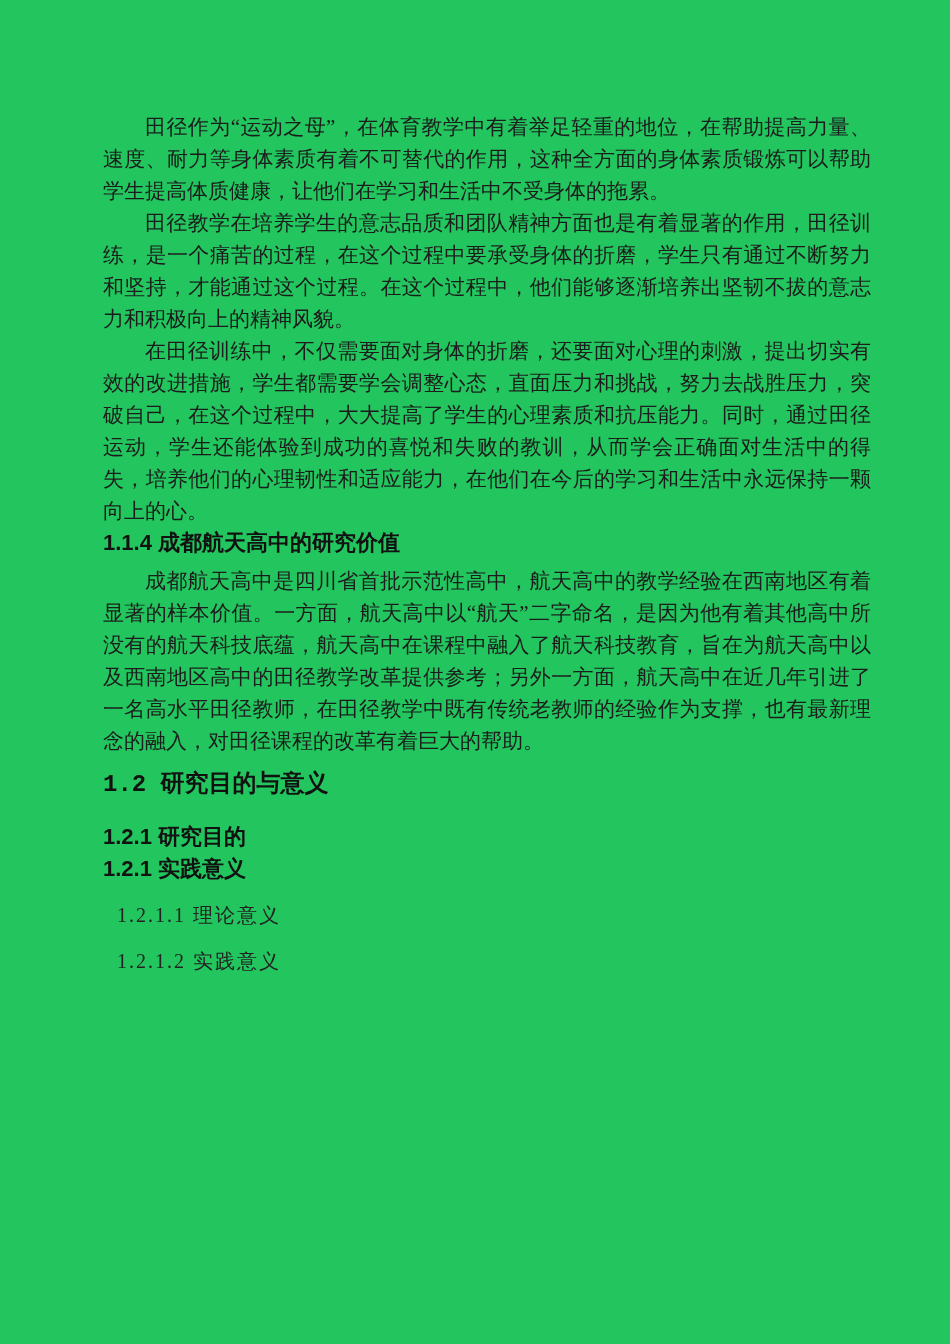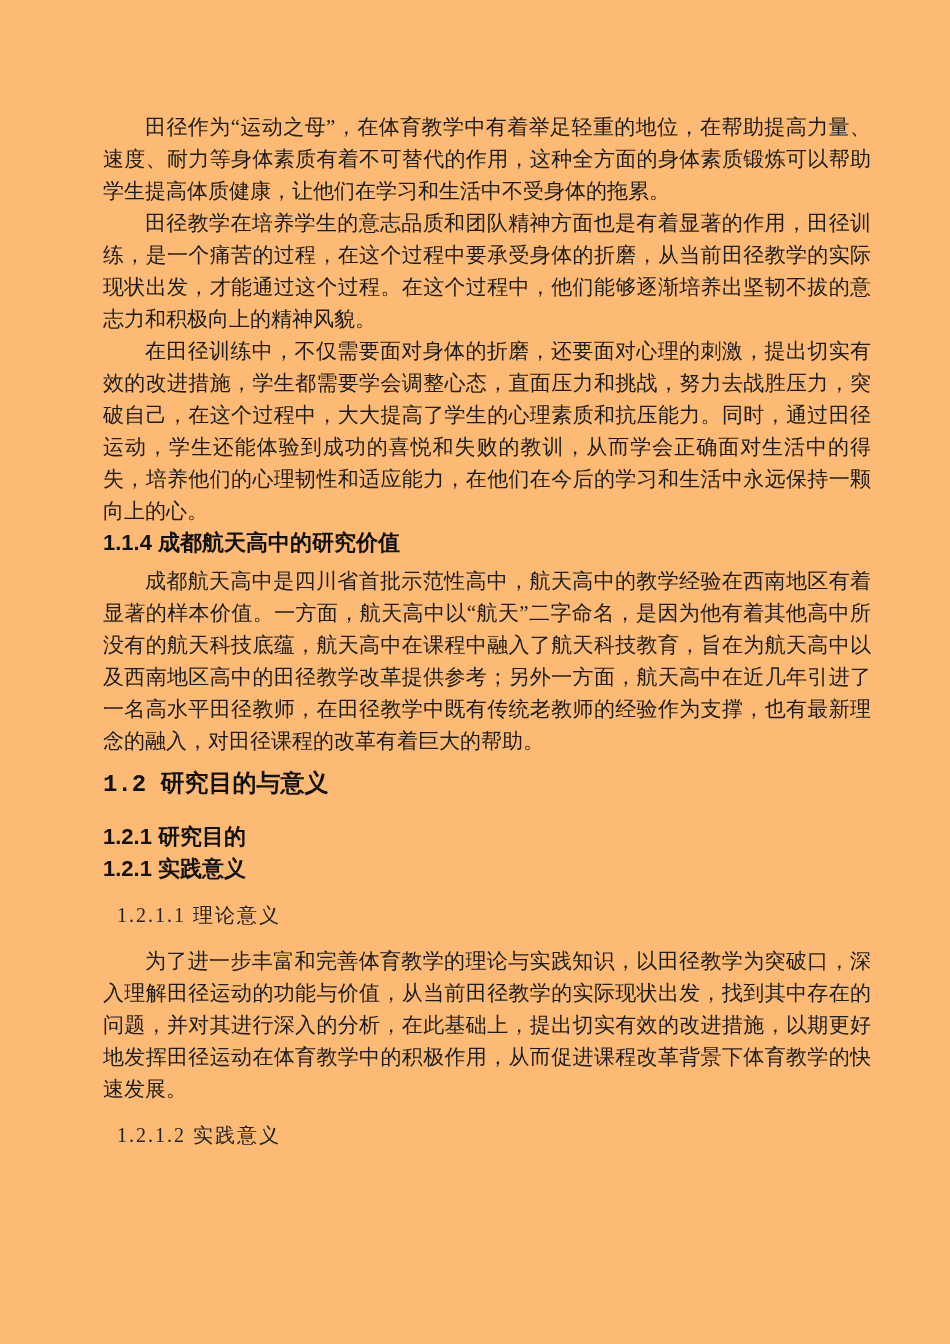--- a/index.html
+++ b/index.html
@@ -8,21 +8,21 @@
     background: #ffffff;
   }
   body {
     width: 950px;
     height: 1344px;
     overflow: hidden;
   }
   .page {
     width: 950px;
     height: 1344px;
-    background: #fdba74;
+    background: #22c55e;
     padding: 111px 79px 0 103px;
     box-sizing: border-box;
   }
   .para {
     font-family: "Liberation Serif", "DejaVu Serif", serif;
     font-size: 21px;
     line-height: 32px;
     color: #1c1c1c;
     text-align: justify;
     text-indent: 2em;
@@ -56,23 +56,22 @@
   .h3 + .para,
   .h4 + .para {
     margin-top: 6px;
   }
 </style>
 </head>
 <body>
 
 <main class="page">
   <p class="para">田径作为“运动之母”，在体育教学中有着举足轻重的地位，在帮助提高力量、速度、耐力等身体素质有着不可替代的作用，这种全方面的身体素质锻炼可以帮助学生提高体质健康，让他们在学习和生活中不受身体的拖累。</p>
-  <p class="para">田径教学在培养学生的意志品质和团队精神方面也是有着显著的作用，田径训练，是一个痛苦的过程，在这个过程中要承受身体的折磨，从当前田径教学的实际现状出发，才能通过这个过程。在这个过程中，他们能够逐渐培养出坚韧不拔的意志力和积极向上的精神风貌。</p>
+  <p class="para">田径教学在培养学生的意志品质和团队精神方面也是有着显著的作用，田径训练，是一个痛苦的过程，在这个过程中要承受身体的折磨，学生只有通过不断努力和坚持，才能通过这个过程。在这个过程中，他们能够逐渐培养出坚韧不拔的意志力和积极向上的精神风貌。</p>
   <p class="para">在田径训练中，不仅需要面对身体的折磨，还要面对心理的刺激，提出切实有效的改进措施，学生都需要学会调整心态，直面压力和挑战，努力去战胜压力，突破自己，在这个过程中，大大提高了学生的心理素质和抗压能力。同时，通过田径运动，学生还能体验到成功的喜悦和失败的教训，从而学会正确面对生活中的得失，培养他们的心理韧性和适应能力，在他们在今后的学习和生活中永远保持一颗向上的心。</p>
   <h3 class="h3">1.1.4 成都航天高中的研究价值</h3>
   <p class="para">成都航天高中是四川省首批示范性高中，航天高中的教学经验在西南地区有着显著的样本价值。一方面，航天高中以“航天”二字命名，是因为他有着其他高中所没有的航天科技底蕴，航天高中在课程中融入了航天科技教育，旨在为航天高中以及西南地区高中的田径教学改革提供参考；另外一方面，航天高中在近几年引进了一名高水平田径教师，在田径教学中既有传统老教师的经验作为支撑，也有最新理念的融入，对田径课程的改革有着巨大的帮助。</p>
   <h2 class="h2">1.2 研究目的与意义</h2>
   <h3 class="h3">1.2.1 研究目的</h3>
   <h3 class="h3">1.2.1 实践意义</h3>
   <div class="h4">1.2.1.1 理论意义</div>
-  <p class="para">为了进一步丰富和完善体育教学的理论与实践知识，以田径教学为突破口，深入理解田径运动的功能与价值，从当前田径教学的实际现状出发，找到其中存在的问题，并对其进行深入的分析，在此基础上，提出切实有效的改进措施，以期更好地发挥田径运动在体育教学中的积极作用，从而促进课程改革背景下体育教学的快速发展。</p>
   <div class="h4">1.2.1.2 实践意义</div>
 </main>
 
 </body></html>

